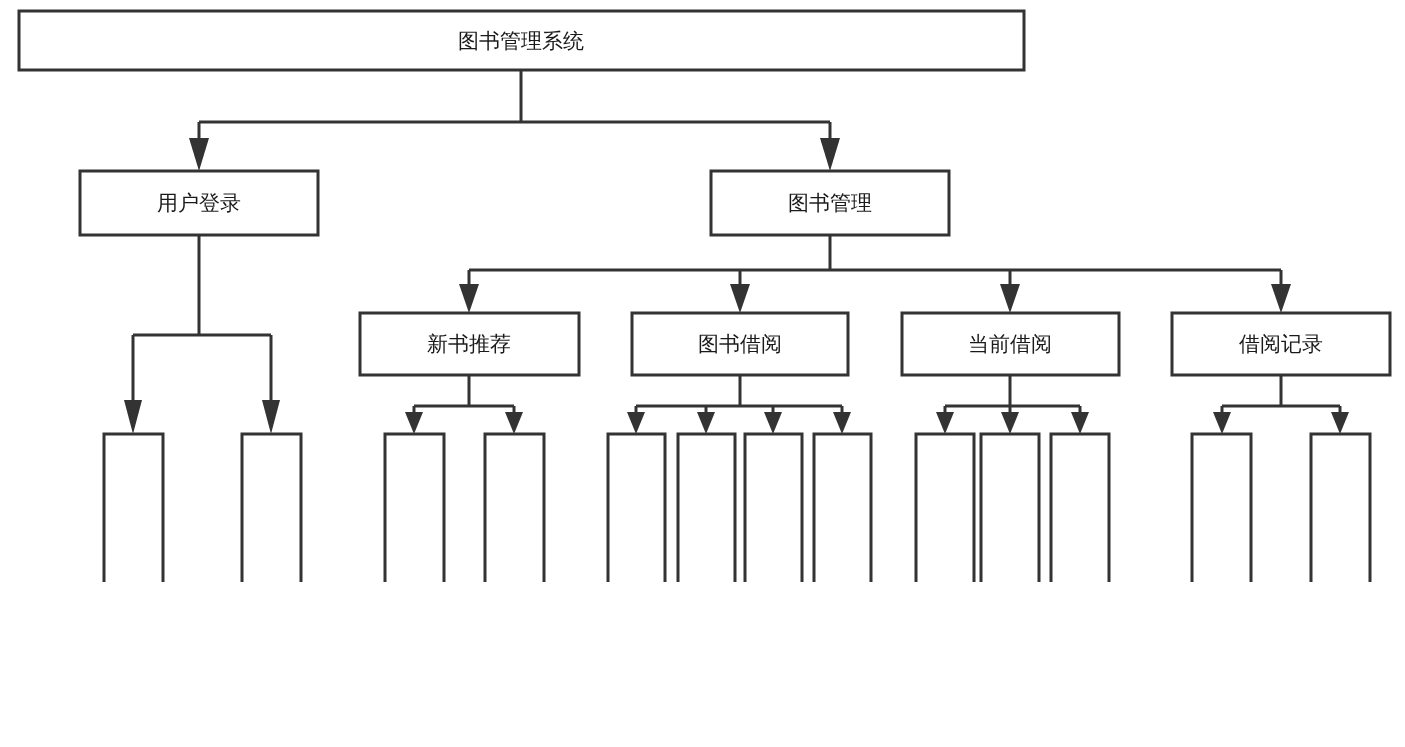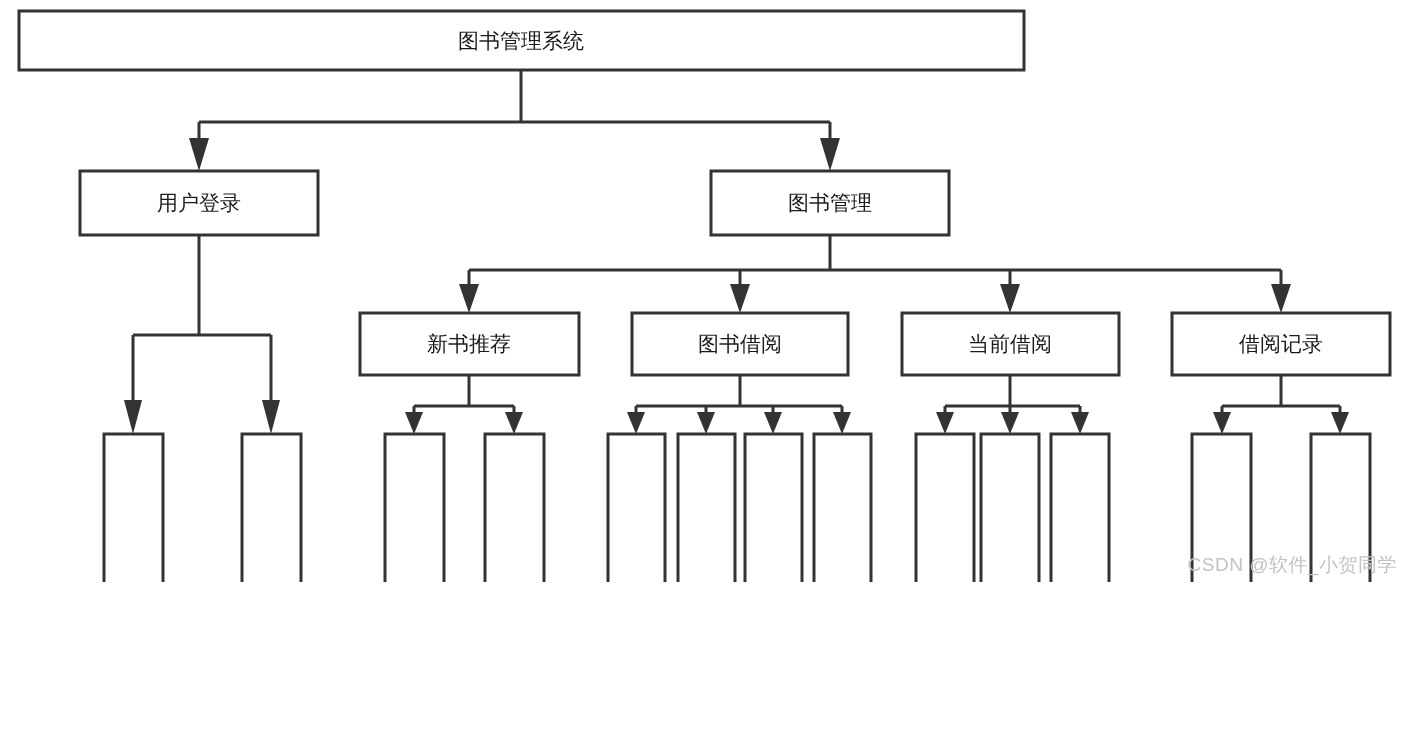--- a/index.html
+++ b/index.html
@@ -198,15 +198,14 @@
   <div class="node-label-v" style="left:745px; top:434px; width:57px; height:299px; align-items:flex-start; padding-top:14px; box-sizing:border-box;">编辑图书（管理员）</div>
   <div class="node-label-v" style="left:814px; top:434px; width:57px; height:299px;">借阅图书</div>
 
   <div class="node-label-v" style="left:916px; top:434px; width:58px; height:299px;">查询图书</div>
   <div class="node-label-v" style="left:981px; top:434px; width:58px; height:299px;">归还图书</div>
   <div class="node-label-v" style="left:1051px; top:434px; width:58px; height:299px; align-items:flex-start; padding-top:14px; box-sizing:border-box;">确认归还（管理员）</div>
 
   <div class="node-label-v" style="left:1192px; top:434px; width:59px; height:299px;">新增借阅记录</div>
   <div class="node-label-v" style="left:1311px; top:434px; width:59px; height:299px;">查询借阅记录</div>
 
-  <div class="watermark">CSDN @软件_小贺同学</div>
 
 </div>
 
 </body></html>

